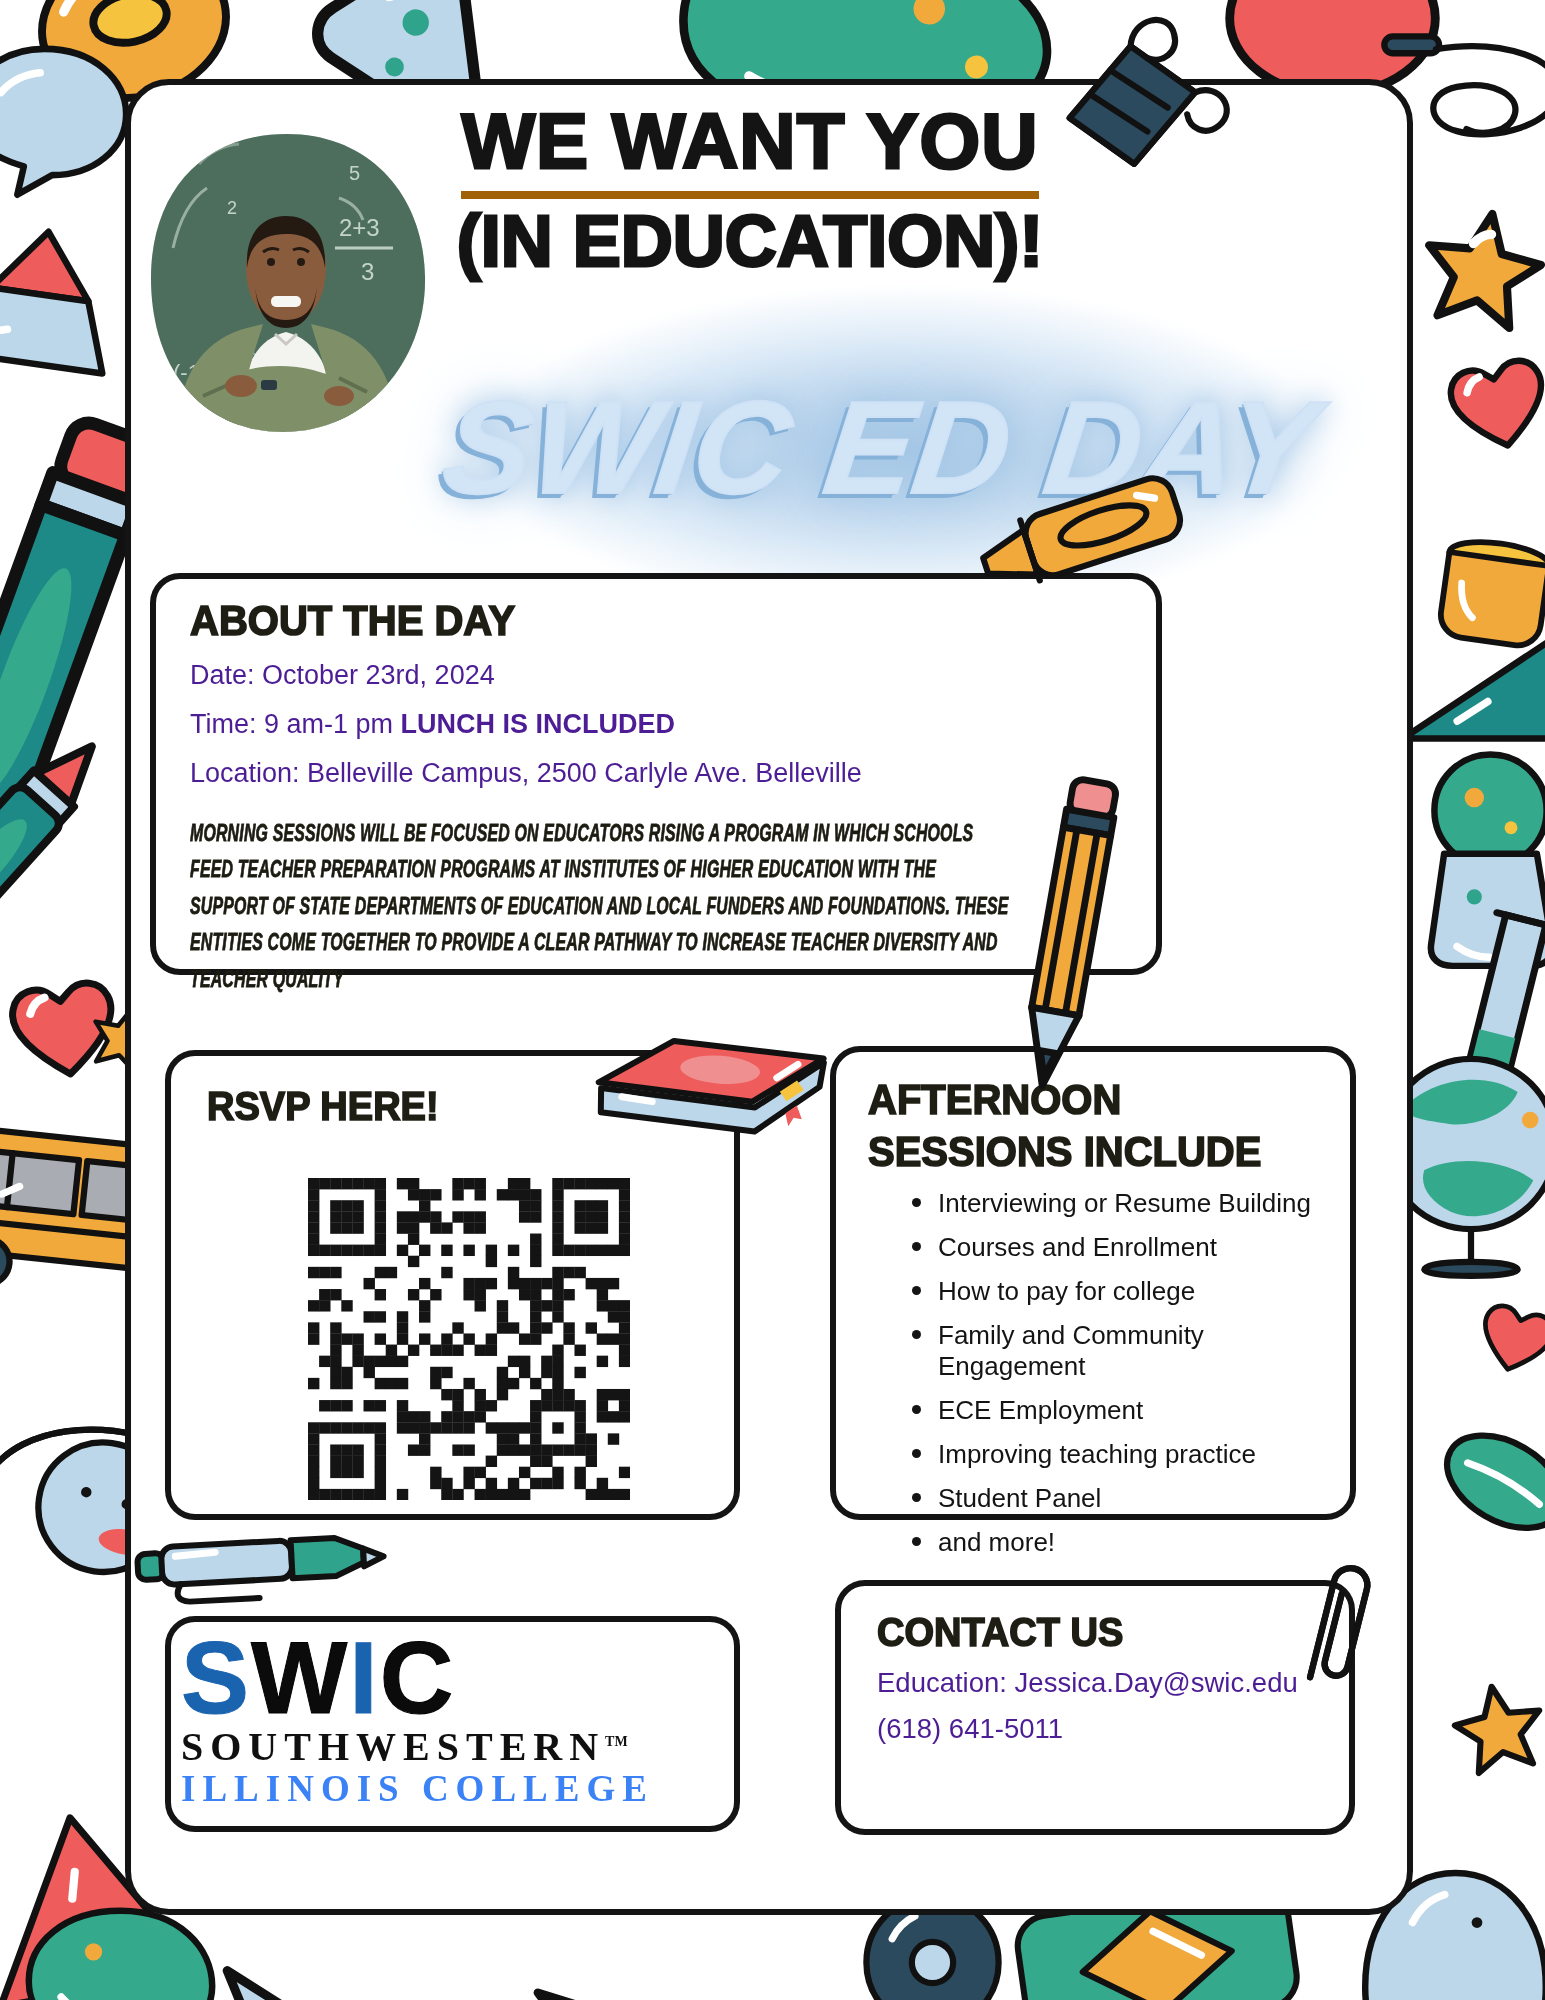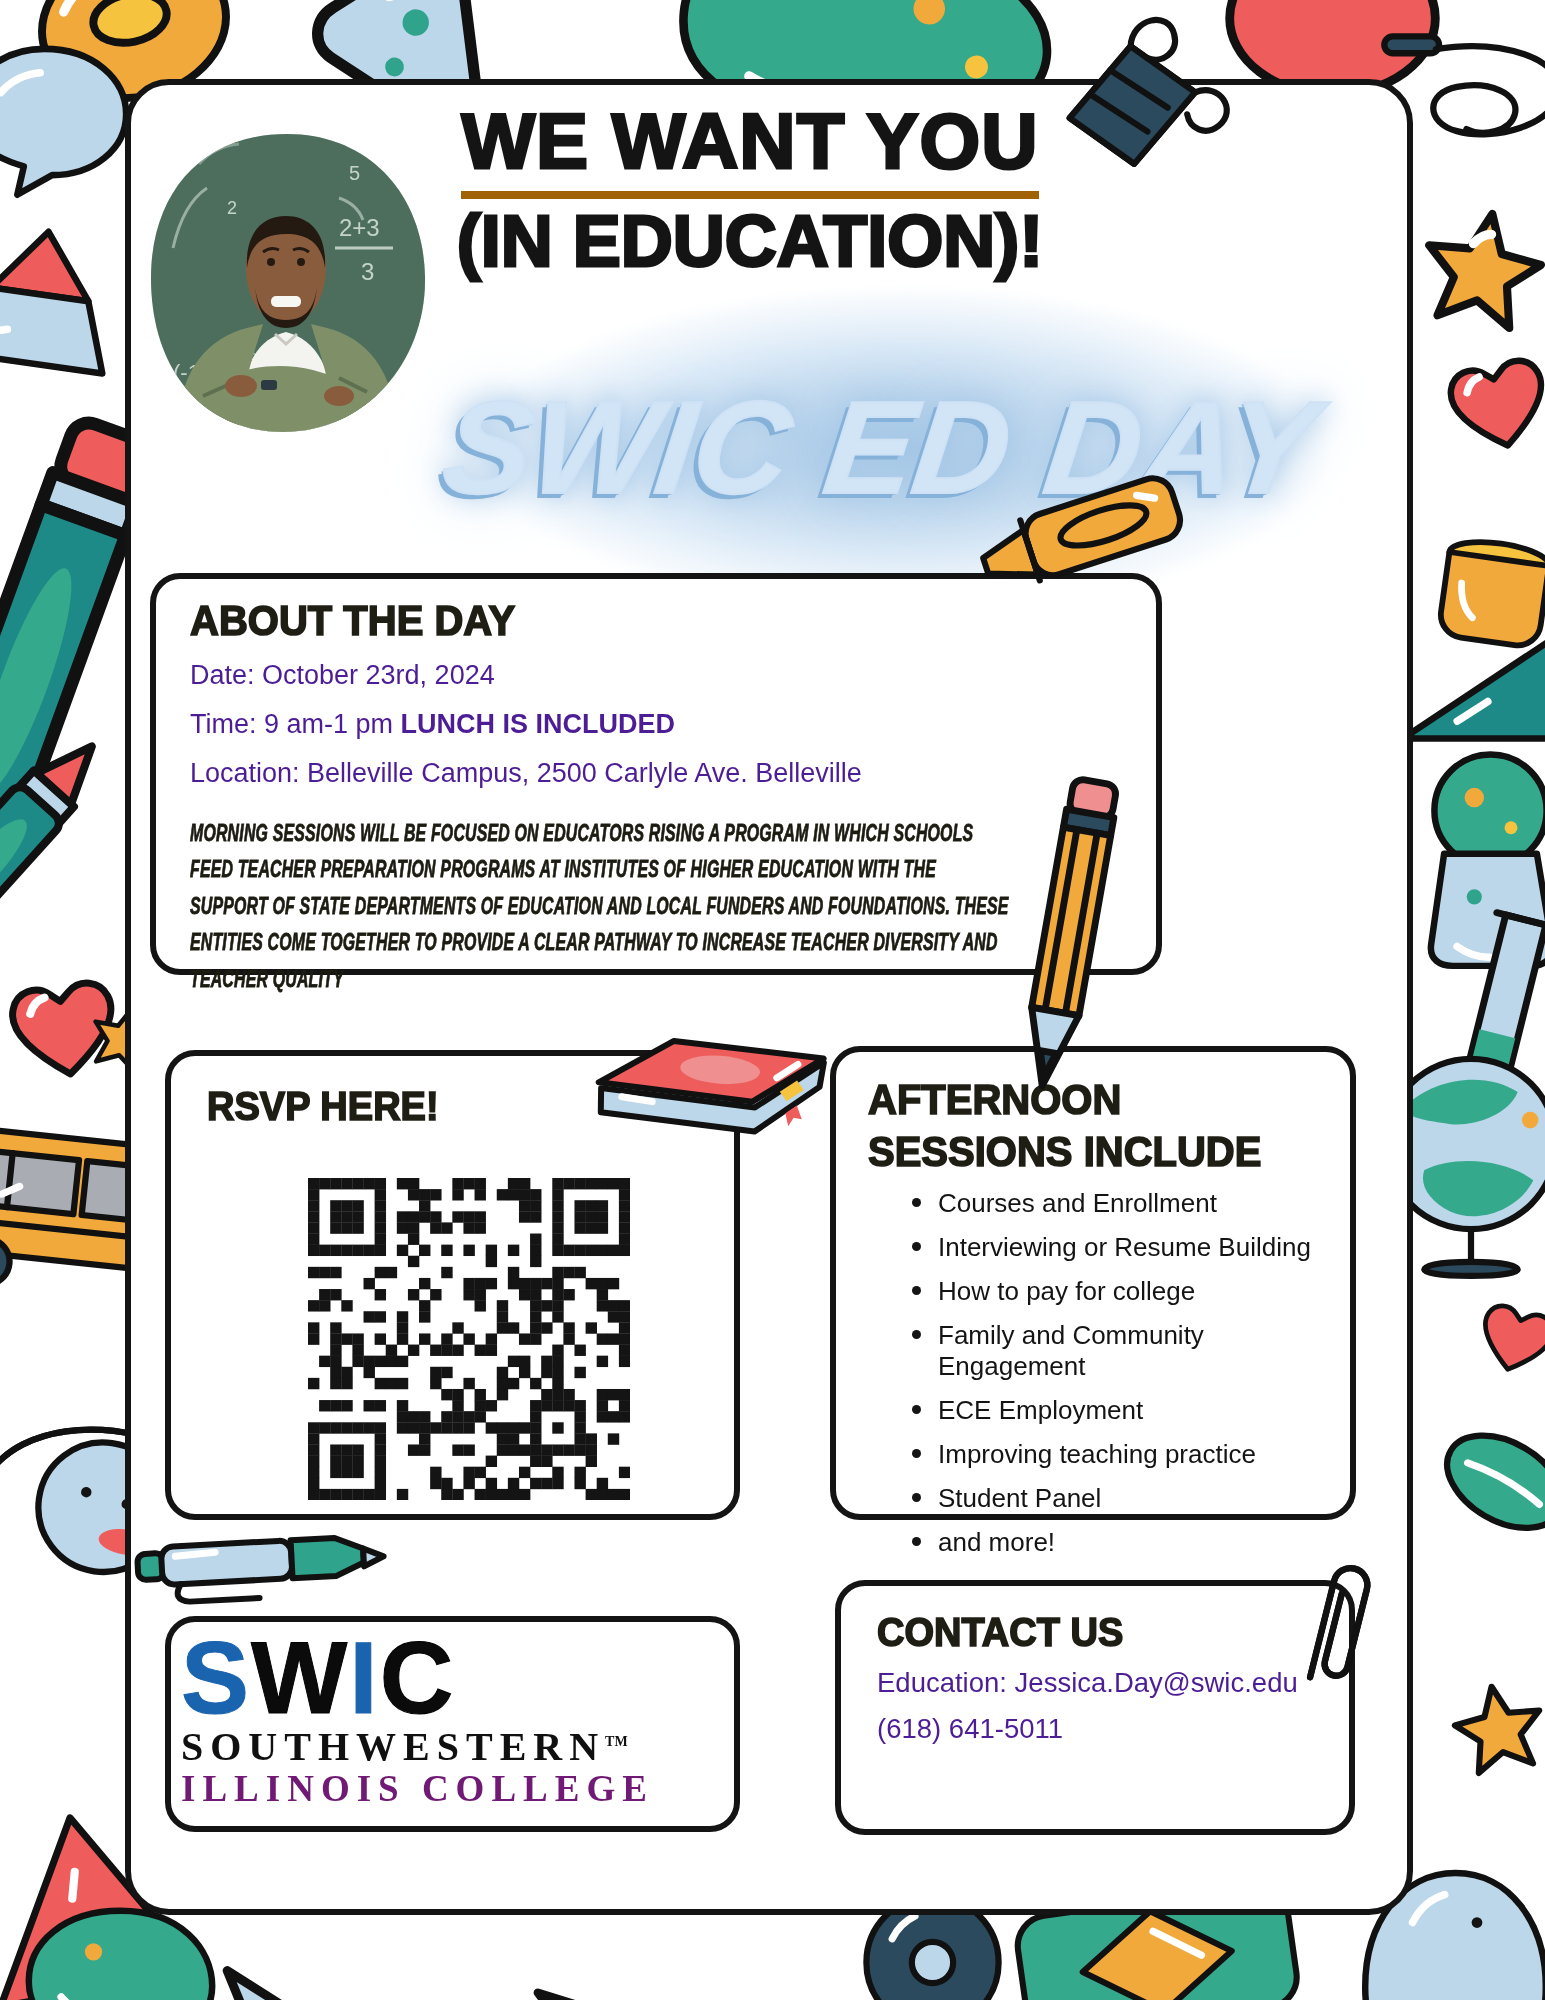--- a/index.html
+++ b/index.html
@@ -42,21 +42,21 @@
   .afternoon ul{list-style:none;margin:16px 0 0 0;padding:0 0 0 36px;}
   .afternoon li{position:relative;font-size:26px;font-weight:300;margin-bottom:13px;padding-left:34px;}
   .afternoon li::before{content:"";position:absolute;left:8px;top:10px;width:9px;height:9px;border-radius:50%;background:#141414;}
   .qr{position:absolute;left:308px;top:1178px;width:322px;height:322px;z-index:5;}
   .logoBox{left:165px;top:1616px;width:575px;height:216px;padding:10px 10px;text-align:left;}
   .swicWord{font-size:102px;font-weight:900;line-height:0.92;letter-spacing:2px;-webkit-text-stroke:1px #000;}
   .swicWord .bl{color:#1a63af;-webkit-text-stroke:1px #1a63af;}
   .swicWord .bk{color:#0b0b0b;}
   .swicSub{font-family:"Liberation Serif",serif;font-weight:700;font-size:40px;letter-spacing:7px;color:#101010;line-height:1.05;}
   .swicSub sup{font-size:14px;letter-spacing:0;}
-  .swicSub2{font-family:"Liberation Serif",serif;font-weight:700;font-size:37px;letter-spacing:7px;color:#701a75;line-height:1.15;}
+  .swicSub2{font-family:"Liberation Serif",serif;font-weight:700;font-size:37px;letter-spacing:7px;color:#3b82f6;line-height:1.15;}
   .contact{left:835px;top:1580px;width:520px;height:255px;padding:24px 36px;}
   .contact .line{font-size:27.5px;margin-top:14px;}
   .contact .hsec{font-size:38px;}
   .rsvp .hsec{font-size:38px;}
   
   .photo{position:absolute;left:143px;top:128px;z-index:4;}
   .chalktxt{font-family:"Liberation Sans",sans-serif;fill:#d9e6dc;opacity:.85;}
 </style>
 </head>
 <body>
@@ -679,22 +679,22 @@
     <path fill="#ee5c5c" d="M26 96 L178 126 L252 88 L104 60 z"></path>
     <ellipse class="ns" cx="148" cy="92" rx="40" ry="14" fill="#f08f8f" transform="rotate(8 148 92)"></ellipse>
     <path class="ns" fill="#f6c33f" d="M206 118 l18 -10 6 10 -18 10 z"></path>
     <path class="ns" fill="#ee5c5c" d="M210 140 l12 -7 4 14 -8 -2 -6 8 z"></path>
     <path class="wl" d="M48 112 l30 7 M204 104 l22 -12"></path>
     </svg>
 
   <div class="panel afternoon">
     <h2 class="hsec">AFTERNOON SESSIONS INCLUDE</h2>
     <ul>
+      <li>Interviewing or Resume Building</li>
       <li>Courses and Enrollment</li>
-      <li>Interviewing or Resume Building</li>
       <li>How to pay for college</li>
       <li>Family and Community Engagement</li>
       <li>ECE Employment</li>
       <li>Improving teaching practice</li>
       <li>Student Panel</li>
       <li>and more!</li>
     </ul>
   </div>
   <svg class="dd over" style="left:1028px;top:768px;width:80px;transform:rotate(10deg)" viewBox="0 0 70 300">
     <rect x="16" y="10" width="38" height="30" rx="9" fill="#f08f8f"></rect>

